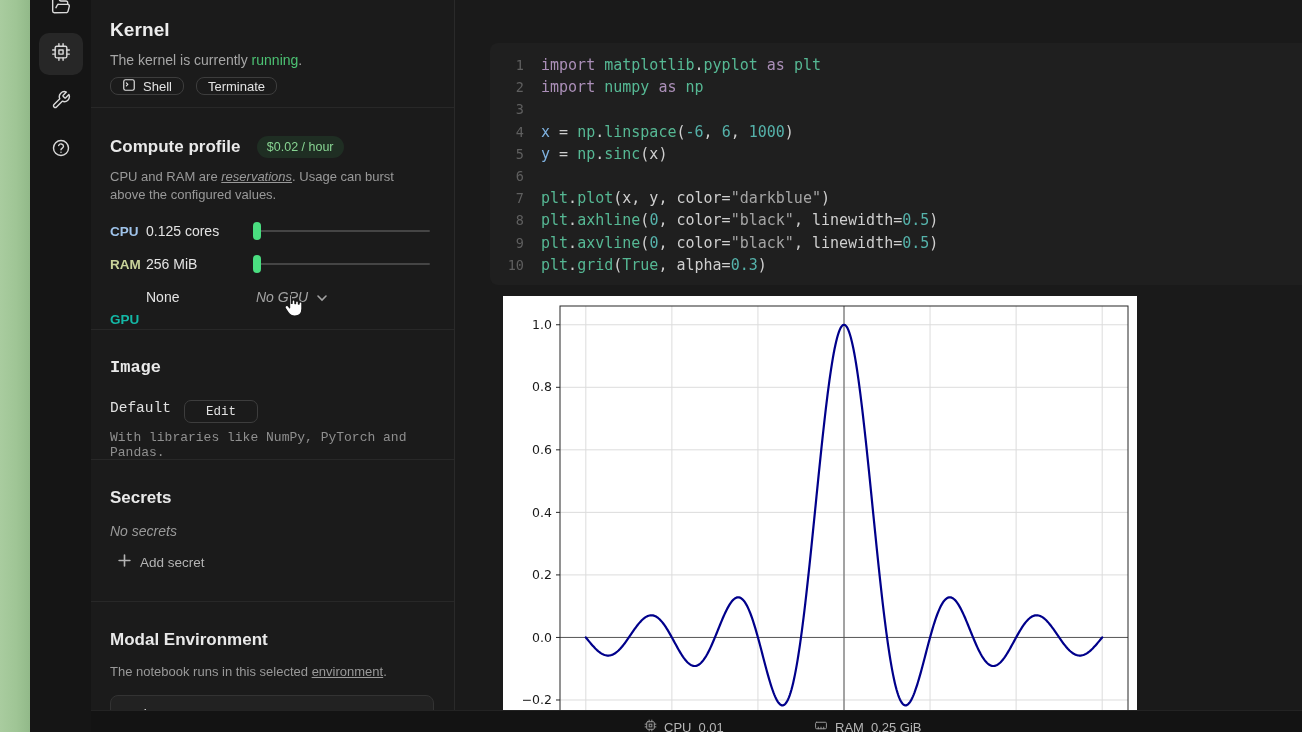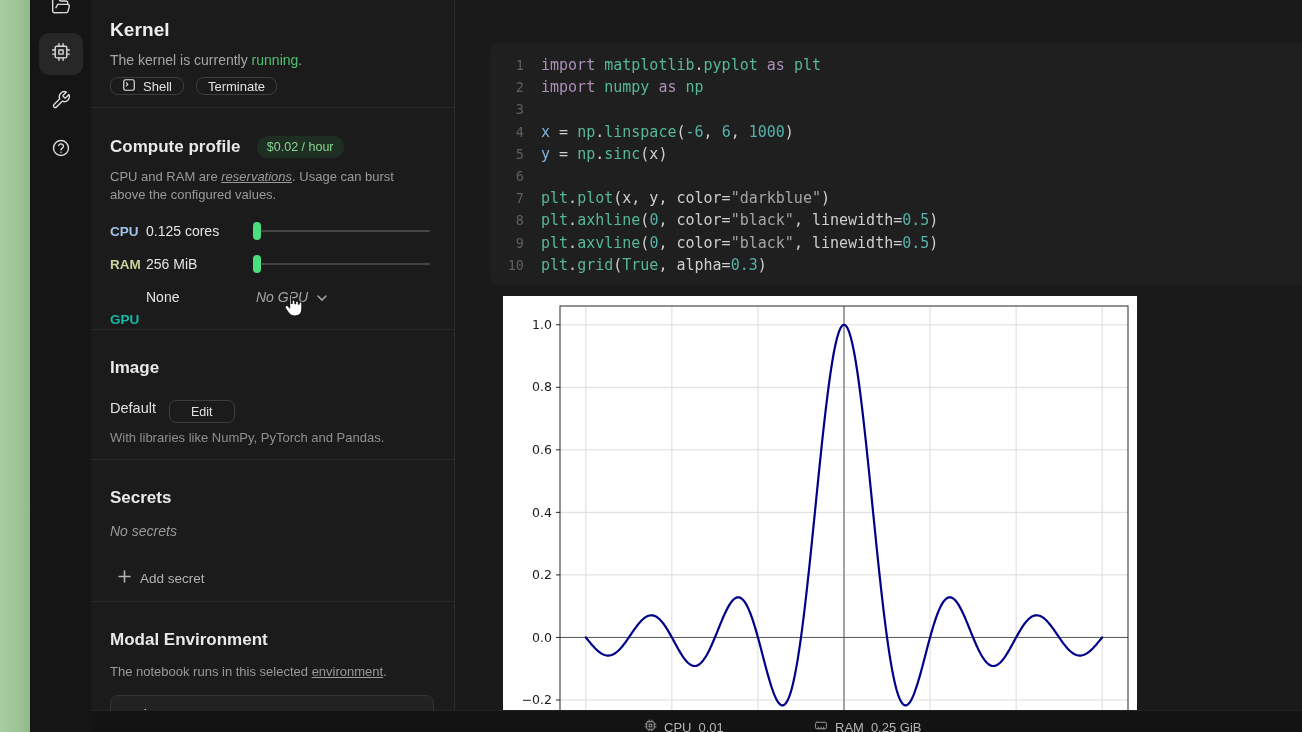--- a/index.html
+++ b/index.html
@@ -17,21 +17,21 @@
     display:flex; align-items:center; justify-content:center; border-radius:10px; color:#d9d9d9; }
   .rail-btn.active { background:#272727; }
   .rail-btn svg { stroke:#d9d9d9; }
 
   
   .sidebar { position:absolute; left:91px; top:0; width:364px; height:710px; background:#1b1b1b;
     border-right:1px solid #2a2a2a; overflow:hidden; color:#969696; }
   .section { padding:0 20px 0 19px; border-bottom:1px solid #282828; }
   .sec-kernel { height:108px; padding-top:18px; }
   .sec-compute { height:222px; padding-top:28px; }
-  .sec-image { height:130px; padding-top:27px; }
+  .sec-image { height:130px; padding-top:27px;font-family:Liberation Mono, monospace; }
   .sec-secrets { height:142px; padding-top:27px; }
   .sec-env { height:130px; padding-top:27px; border-bottom:none; }
 
   .h1 { font-size:19px; font-weight:700; color:#ececec; line-height:24px; letter-spacing:.1px; }
   .h2 { font-size:17px; font-weight:700; color:#e9e9e9; line-height:22px; display:inline-block; vertical-align:middle; }
   .body-txt { font-size:13px; line-height:17.5px; color:#999; }
   .status-line { margin-top:10px; font-size:14px; color:#a6a6a6; }
   .green-txt { color:#4cc273; }
   .btn-row { margin-top:9px; display:flex; gap:12px; }
   .btn { display:inline-flex; align-items:center; gap:7px; height:18px; padding:0 11px;
@@ -50,21 +50,21 @@
   .slider { position:relative; width:177px; height:24px; }
   .slider .track { position:absolute; left:0; right:0; top:11px; height:2px; background:#454545; border-radius:1px; }
   .slider .handle { position:absolute; left:0; top:3px; width:8px; height:18px; background:#4ade80; border-radius:4px; }
   .gpu-select { width:177px; display:flex; align-items:center; gap:8px; font-size:14px;
     font-style:italic; color:#a3a3a3; cursor:pointer; padding-left:3px; }
 
   .name-row { margin-top:21px; display:flex; align-items:flex-start; gap:13px; height:24px; }
   .name-txt { font-size:14.5px; color:#e0e0e0; }
   .desc { margin-top:6px; font-size:13px; color:#8f8f8f; }
   .italic-muted { margin-top:14px; font-size:14px; font-style:italic; color:#9a9a9a; }
-  .add-row { margin-top:31px; display:flex; align-items:center; gap:9px; padding-left:8px;
+  .add-row { margin-top:15px; display:flex; align-items:center; gap:9px; padding-left:8px;
     color:#b3b3b3; font-size:13.5px; cursor:pointer; }
   a.inline-link { color:inherit; text-decoration:underline; }
   .em-link { font-style:italic; }
   .env-desc { margin-top:13px; font-size:13px; color:#999; }
   .env-select { margin-top:16px; height:36px; background:#222; border:1px solid #333; border-radius:8px;
     display:flex; align-items:center; justify-content:space-between; padding:0 14px; color:#e0e0e0;
     font-size:13.5px; cursor:pointer; }
 
   
   .statusbar { position:absolute; left:91px; top:710px; width:1211px; height:22px; background:#131313;

